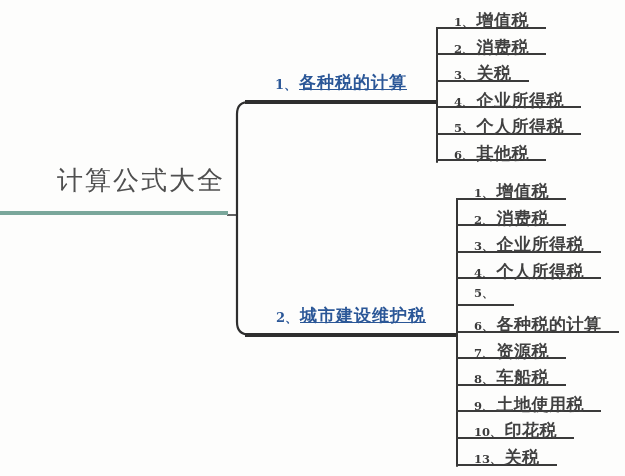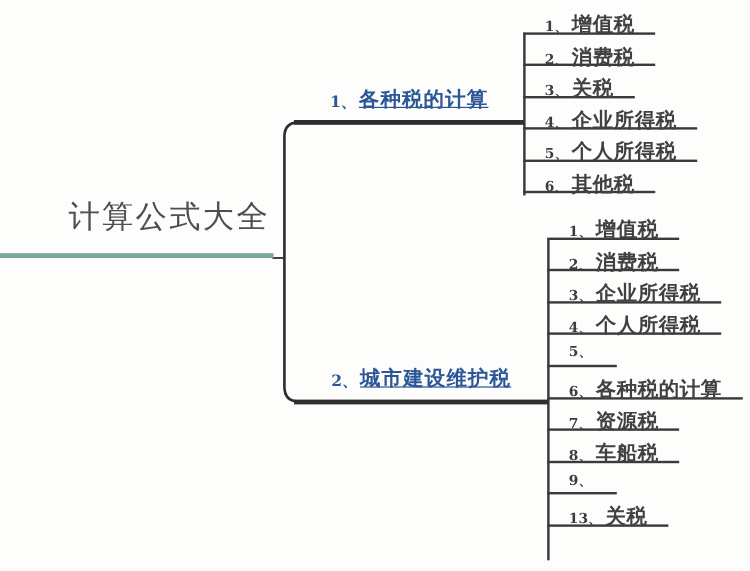--- a/index.html
+++ b/index.html
@@ -151,20 +151,25 @@
     <div class="leaf">
       <span class="num">7、</span>
       <span class="lbl">资源税</span>
     </div>
     <div class="leaf">
       <span class="num">8、</span>
       <span class="lbl">车船税</span>
     </div>
     <div class="leaf">
       <span class="num">9、</span>
+      <span class="lbl">土地使用税</span>
+    </div>
+    <div class="leaf">
+      <span class="num">10、</span>
+      <span class="lbl">印花税</span>
     </div>
     <div class="leaf">
       <span class="num">13、</span>
       <span class="lbl">关税</span>
     </div>
   </div>
 
 </div>
 
 </body></html>

